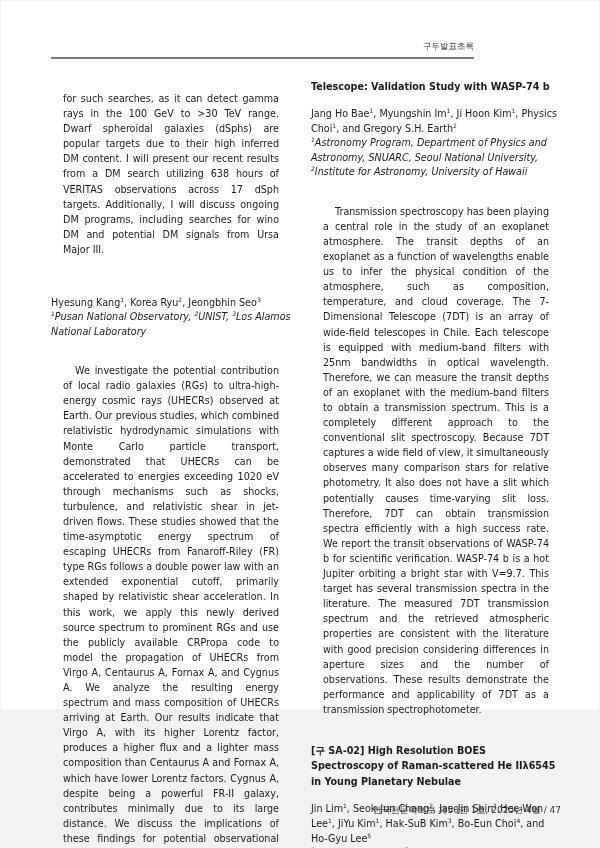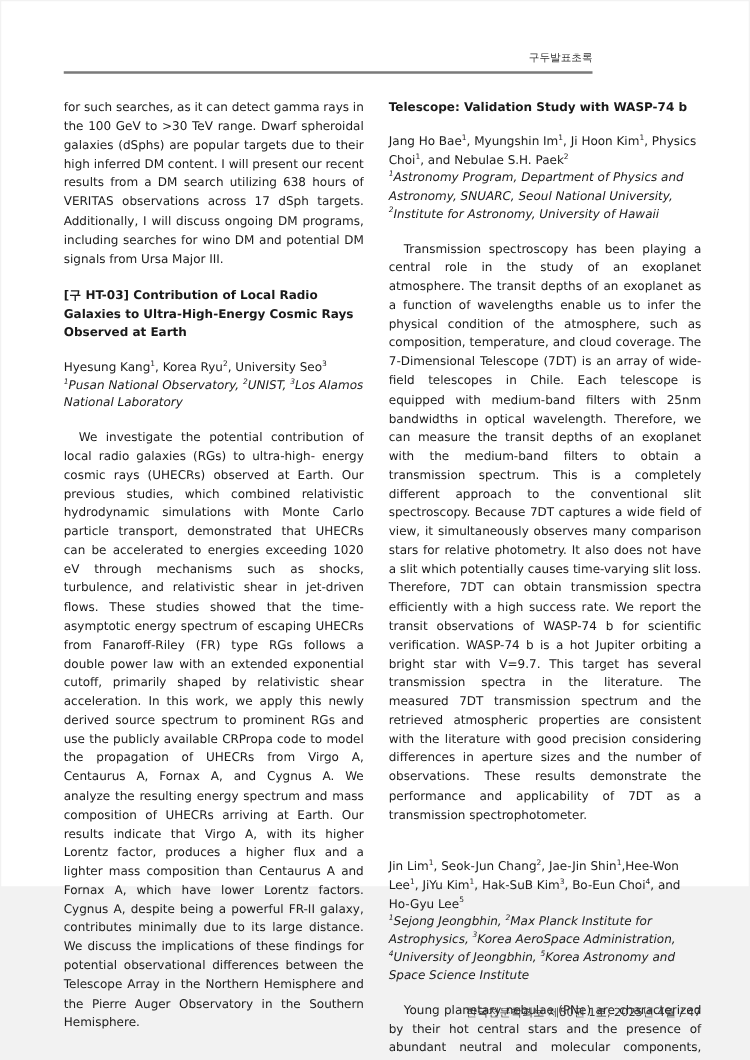--- a/index.html
+++ b/index.html
@@ -16,21 +16,21 @@
   }
   .head-rule {
     position: absolute; left: 50px; top: 56px; width: 423px; height: 2px; background: #7a7a7a;
   }
   .col {
     position: absolute; top: 76px; width: 240px;
     font-size: 9.6px; line-height: 15.1px; text-align: justify;
   }
   .col.left { left: 50px; top: 78px; }
   .col.right { left: 310px; top: 78px; width: 250px; }
-  p { margin: 0; }
+  p { margin: 12px; }
   .indent { text-indent: 12px; }
   .title {
     font-weight: bold; font-size: 9.6px; line-height: 15.3px; text-align: left; margin: 0;
   }
   .authors { margin: 0; text-align: left; line-height: 15px; }
   .affil { margin: 0; font-style: italic; text-align: left; line-height: 14.5px; }
   sup { font-size: 6px; line-height: 0; vertical-align: super; }
   .gap-s { height: 12px; }
   .gap-m { height: 14px; }
   .footer {
@@ -41,38 +41,38 @@
 </head>
 <body>
 
 <div class="page">
   <div class="running-head">구두발표초록</div>
   <div class="head-rule"></div>
 
   <div class="col left">
     <p>for such searches, as it can detect gamma rays in the 100 GeV to &gt;30 TeV range. Dwarf spheroidal galaxies (dSphs) are popular targets due to their high inferred DM content. I will present our recent results from a DM search utilizing 638 hours of VERITAS observations across 17 dSph targets. Additionally, I will discuss ongoing DM programs, including searches for wino DM and potential DM signals from Ursa Major III.</p>
     <div class="gap-m"></div>
-    <p class="title">[구 HT-03] Contribution of Local Radio Galaxies to Ultra-High-Energy Cosmic Rays Observed at Earth</p>
     <div class="gap-s"></div>
-    <p class="authors"><span>Hyesung Kang</span><sup>1</sup>, <span>Korea Ryu</span><sup>2</sup>, <span>University Seo</span><sup>3</sup></p>
+    <p class="authors"><span>Hyesung Kang</span><sup>1</sup>, <span>Korea Ryu</span><sup>2</sup>, <span>Jeongbhin Seo</span><sup>3</sup></p>
     <p class="affil"><sup>1</sup><span>Pusan National Observatory, </span><sup>2</sup><span>UNIST, </span><sup>3</sup><span>Los Alamos National Laboratory</span></p>
     <div class="gap-s"></div>
     <p class="indent">We investigate the potential contribution of local radio galaxies (RGs) to ultra-high- energy cosmic rays (UHECRs) observed at Earth. Our previous studies, which combined relativistic hydrodynamic simulations with Monte Carlo particle transport, demonstrated that UHECRs can be accelerated to energies exceeding 1020 eV through mechanisms such as shocks, turbulence, and relativistic shear in jet-driven flows. These studies showed that the time-asymptotic energy spectrum of escaping UHECRs from Fanaroff-Riley (FR) type RGs follows a double power law with an extended exponential cutoff, primarily shaped by relativistic shear acceleration. In this work, we apply this newly derived source spectrum to prominent RGs and use the publicly available CRPropa code to model the propagation of UHECRs from Virgo A, Centaurus A, Fornax A, and Cygnus A. We analyze the resulting energy spectrum and mass composition of UHECRs arriving at Earth. Our results indicate that Virgo A, with its higher Lorentz factor, produces a higher flux and a lighter mass composition than Centaurus A and Fornax A, which have lower Lorentz factors. Cygnus A, despite being a powerful FR-II galaxy, contributes minimally due to its large distance. We discuss the implications of these findings for potential observational differences between the Telescope Array in the Northern Hemisphere and the Pierre Auger Observatory in the Southern Hemisphere.</p>
     <div style="height:26px"></div>
 
   </div>
 
   <div class="col right">
     <p class="title">Telescope: Validation Study with WASP-74 b</p>
     <div class="gap-s"></div>
-    <p class="authors"><span>Jang Ho Bae</span><sup>1</sup>, <span>Myungshin Im</span><sup>1</sup>, <span>Ji Hoon Kim</span><sup>1</sup>, <span>Physics Choi</span><sup>1</sup>, and <span>Nebulae S.H. Paek</span><sup>2</sup></p>
+    <p class="authors"><span>Jang Ho Bae</span><sup>1</sup>, <span>Myungshin Im</span><sup>1</sup>, <span>Ji Hoon Kim</span><sup>1</sup>, <span>Physics Choi</span><sup>1</sup>, and <span>Gregory S.H. Earth</span><sup>2</sup></p>
     <p class="affil"><sup>1</sup><span>Astronomy Program, Department of Physics and Astronomy, SNUARC, Seoul National University, </span><sup>2</sup><span>Institute for Astronomy, University of Hawaii</span></p>
     <div class="gap-s"></div>
     <p class="indent">Transmission spectroscopy has been playing a central role in the study of an exoplanet atmosphere. The transit depths of an exoplanet as a function of wavelengths enable us to infer the physical condition of the atmosphere, such as composition, temperature, and cloud coverage. The 7-Dimensional Telescope (7DT) is an array of wide-field telescopes in Chile. Each telescope is equipped with medium-band filters with 25nm bandwidths in optical wavelength. Therefore, we can measure the transit depths of an exoplanet with the medium-band filters to obtain a transmission spectrum. This is a completely different approach to the conventional slit spectroscopy. Because 7DT captures a wide field of view, it simultaneously observes many comparison stars for relative photometry. It also does not have a slit which potentially causes time-varying slit loss. Therefore, 7DT can obtain transmission spectra efficiently with a high success rate. We report the transit observations of WASP-74 b for scientific verification. WASP-74 b is a hot Jupiter orbiting a bright star with V=9.7. This target has several transmission spectra in the literature. The measured 7DT transmission spectrum and the retrieved atmospheric properties are consistent with the literature with good precision considering differences in aperture sizes and the number of observations. These results demonstrate the performance and applicability of 7DT as a transmission spectrophotometer.</p>
     <div class="gap-m"></div>
+    <p class="title">[구 SA-02] High Resolution BOES Spectroscopy of Raman-scattered He IIλ6545 in Young Planetary Nebulae</p>
     <div class="gap-s"></div>
     <p class="authors"><span>Jin Lim</span><sup>1</sup>, <span>Seok-Jun Chang</span><sup>2</sup>, <span>Jae-Jin Shin</span><sup>1</sup>,<span>Hee-Won Lee</span><sup>1</sup>, <span>JiYu Kim</span><sup>1</sup>, <span>Hak-SuB Kim</span><sup>3</sup>, <span>Bo-Eun Choi</span><sup>4</sup>, and <span>Ho-Gyu Lee</span><sup>5</sup></p>
     <p class="affil"><sup>1</sup><span>Sejong Jeongbhin, </span><sup>2</sup><span>Max Planck Institute for Astrophysics, </span><sup>3</sup><span>Korea AeroSpace Administration, </span><sup>4</sup><span>University of Jeongbhin, </span><sup>5</sup><span>Korea Astronomy and Space Science Institute</span></p>
     <div class="gap-s"></div>
     <p class="indent">Young planetary nebulae (PNe) are characterized by their hot central stars and the presence of abundant neutral and molecular components, which result from</p>
   </div>
 
   <div class="footer">한국천문학회보 제50권 1호, 2025년 4월 / 47</div>
 </div>
 

